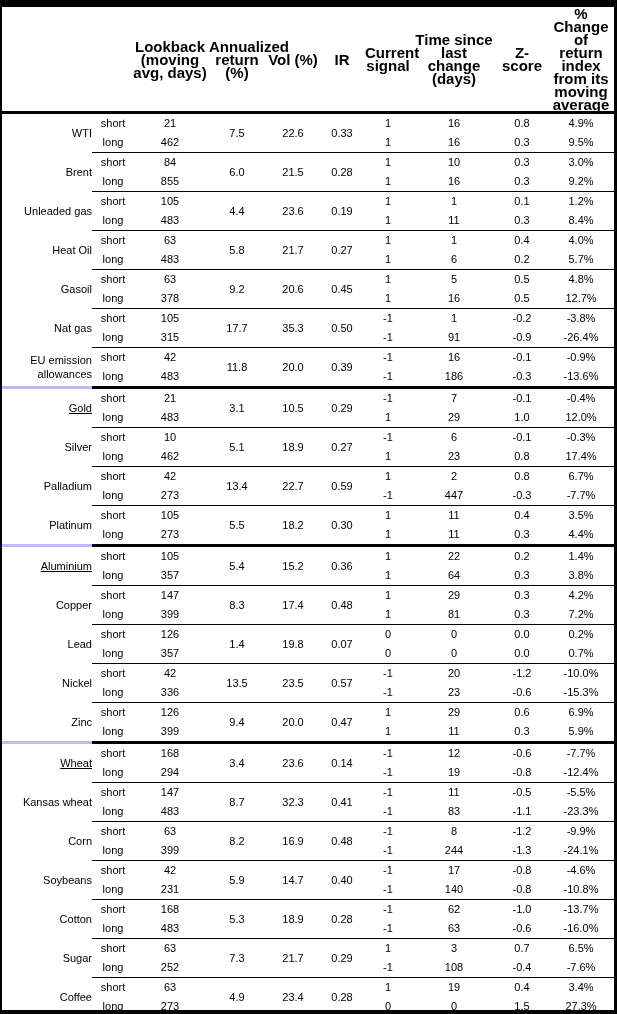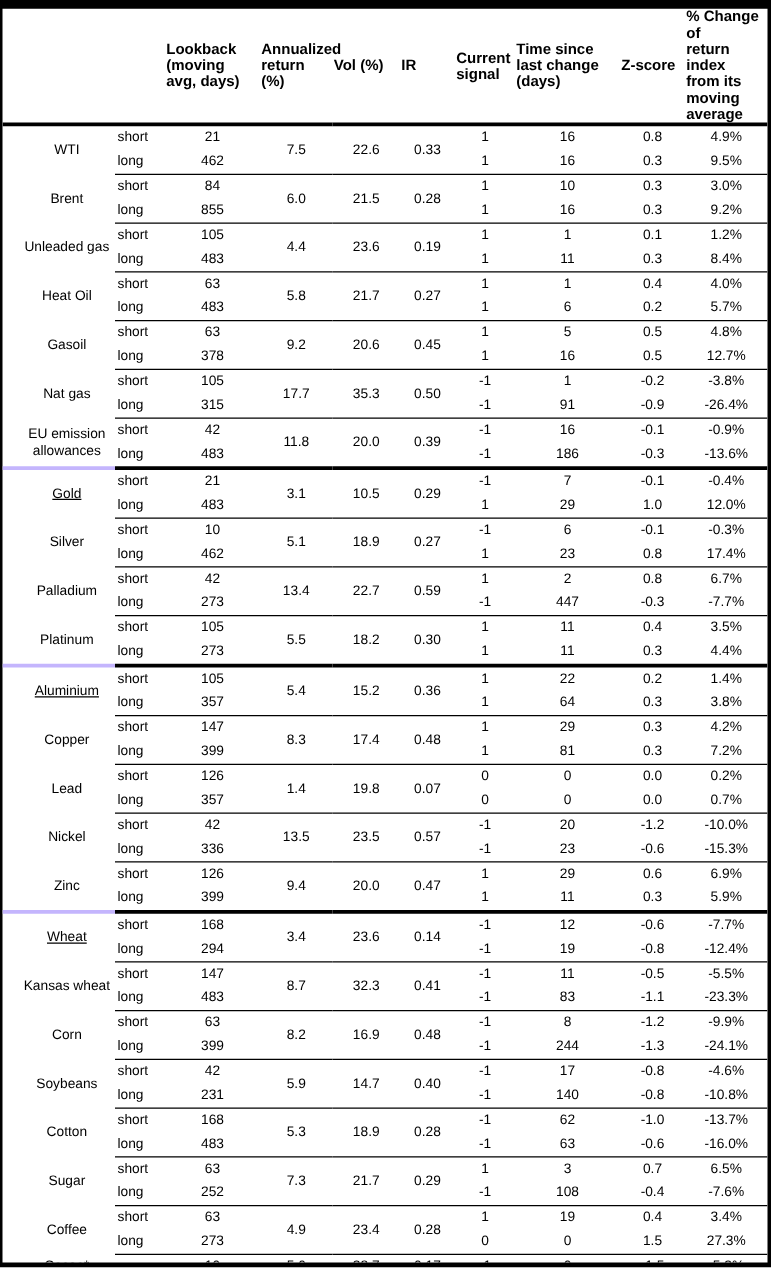--- a/index.html
+++ b/index.html
@@ -17,44 +17,44 @@
   table.sig {
     border-collapse: separate;
     border-spacing: 0;
     table-layout: fixed;
     width: 612px;
   }
   table.sig td { box-sizing: border-box; }
   thead td {
     height: 93px;
     vertical-align: middle;
-    text-align: left;
+    text-align: center;
     font-weight: bold;
-    font-size: 12px;
+    font-size: 15px;
     line-height: 13px;
     white-space: pre-line;
     border-bottom: 3px solid #000;
     padding: 0 1px;
   }
   tbody td {
     height: 19px;
     font-size: 11px;
     line-height: 19px;
     text-align: center;
     padding: 0;
     overflow: hidden;
   }
   td.name {
-    text-align: center;
+    text-align: right;
     padding-left: 13px;
     line-height: 14px;
     vertical-align: middle;
     margin-left: 48px;
   }
-  td.side { text-align: left; padding-left: 2px; }
+  td.side { text-align: center; padding-left: 2px; }
   td.merged { vertical-align: middle; }
   tr.group-start td { border-top: 1px solid #000; }
   tr.group-start td.name { border-top: none; }
   tr.section-start td { border-top: 3px solid #000; }
   tr.section-start td.name { border-top: 3px solid #c4b5fd; text-decoration: underline; }
 </style>
 </head>
 <body>
 
 <div class="page">

